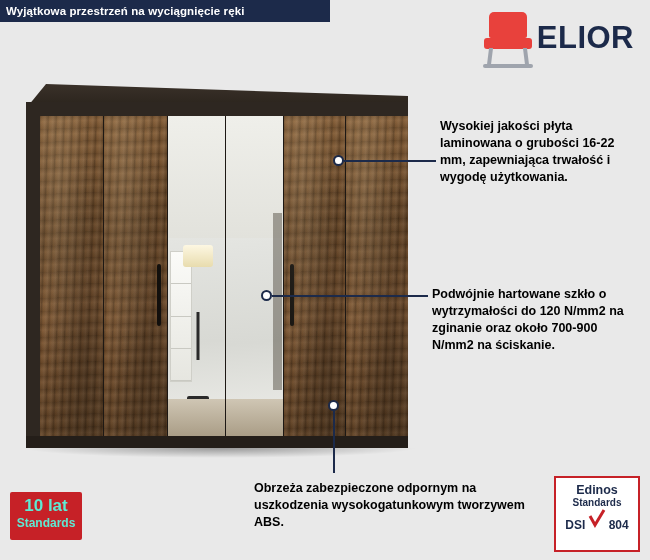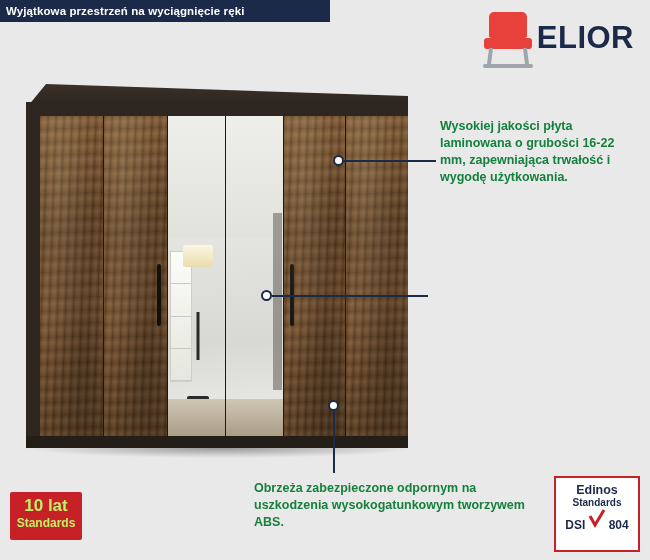--- a/index.html
+++ b/index.html
@@ -266,21 +266,21 @@
     left: 4px;
     top: 364px;
     width: 396px;
     height: 10px;
     background: radial-gradient(ellipse at 50% 0%, rgba(0,0,0,0.35), rgba(0,0,0,0) 70%);
   }
 
   
   .callout {
     position: absolute;
-    color: #15803d;
+    color: #000000;
     font-size: 12.5px;
     line-height: 17px;
     font-weight: bold;
   }
   .callout-1 { left: 440px; top: 118px; width: 200px; }
   .callout-2 { left: 432px; top: 286px; width: 210px; }
   .callout-3 { left: 254px; top: 480px; width: 280px; }
 
   .dot {
     position: absolute;
@@ -304,21 +304,21 @@
   .lead-3 { left: 332.5px; top: 411px; width: 2px; height: 62px; }
 
   
   .guarantee {
     position: absolute;
     left: 10px;
     top: 492px;
     width: 72px;
     height: 48px;
     background: #c62127;
-    color: #bef264;
+    color: #5eead4;
     border-radius: 2px;
     text-align: center;
     box-sizing: border-box;
     padding-top: 4px;
   }
   .guarantee .g-years {
     font-size: 17px;
     font-weight: bold;
     line-height: 20px;
   }
@@ -428,20 +428,21 @@
       <div class="shadow"></div>
     </div>
   </div>
 
   <div class="lead lead-1"></div>
   <div class="dot dot-1"></div>
   <div class="callout callout-1">Wysokiej jakości płyta laminowana o grubości 16-22 mm, zapewniająca trwałość i wygodę użytkowania.</div>
 
   <div class="lead lead-2"></div>
   <div class="dot dot-2"></div>
+  <div class="callout callout-2">Podwójnie hartowane szkło o wytrzymałości do 120 N/mm2 na zginanie oraz około 700-900 N/mm2 na ściskanie.</div>
 
   <div class="lead lead-3"></div>
   <div class="dot dot-3"></div>
   <div class="callout callout-3">Obrzeża zabezpieczone odpornym na uszkodzenia wysokogatunkowym tworzywem ABS.</div>
 
   <div class="guarantee">
     <div class="g-years">10 lat</div>
     <div class="g-word">Standards</div>
   </div>
 

